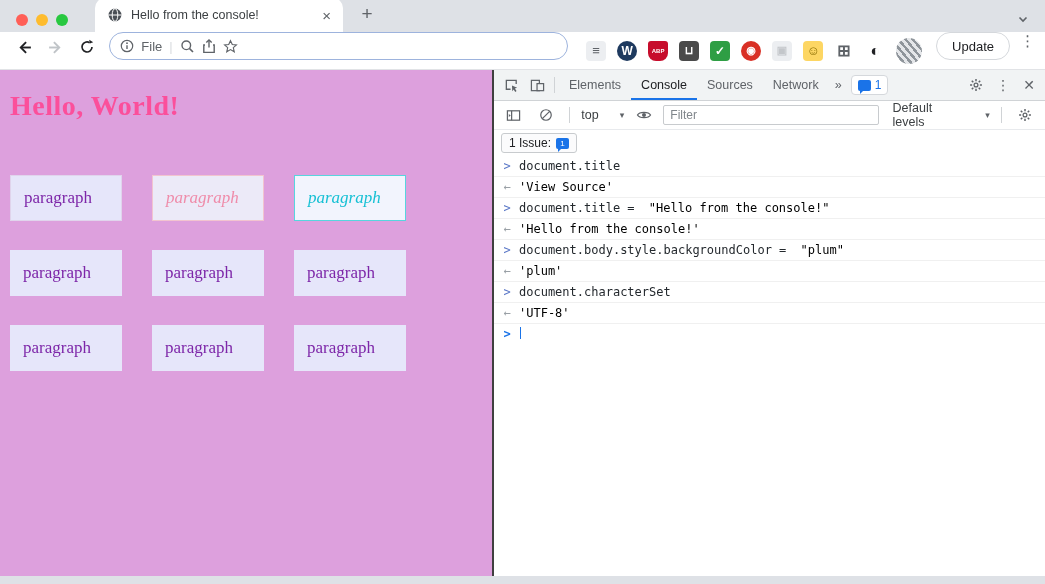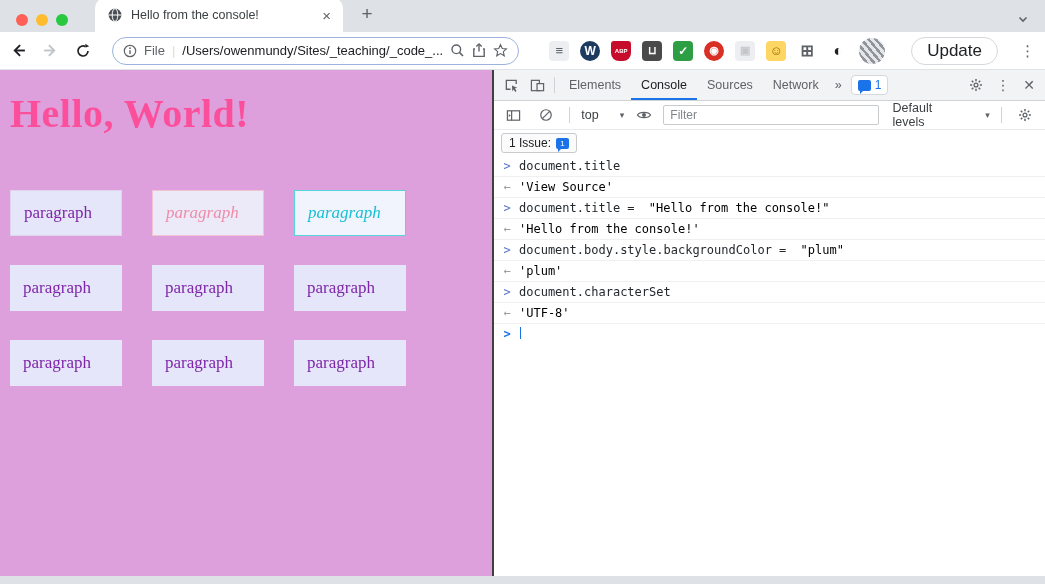--- a/index.html
+++ b/index.html
@@ -15,40 +15,40 @@
   .tab { margin-left:95px; width:248px; height:34px; background:#fff; border-radius:10px 10px 0 0;
          display:flex; align-items:center; gap:8px; padding:0 12px; font-size:12.5px; color:#3c4043; }
   .tab-title { flex:1; white-space:nowrap; overflow:hidden; }
   .tab-close { color:#5f6368; font-size:15px; line-height:1; cursor:default; }
   .favicon { width:16px; height:16px; flex:0 0 16px; }
   .newtab { width:28px; height:28px; margin:0 0 4px 10px; display:flex; align-items:center; justify-content:center;
             font-size:19px; color:#5f6368; border-radius:50%; }
   .strip-chevron { position:absolute; right:16px; top:13px; color:#5f6368; }
 
   
-  .navbar { height:38px; background:#fff; display:flex; align-items:center; padding:0 10px; gap:14px;
+  .navbar { height:38px; background:#fff; display:flex; padding:0 10px; gap:2px;
             border-bottom:1px solid #e1e3e6; }
   .nav-icon { width:30px; height:30px; display:flex; align-items:center; justify-content:center; border-radius:50%; }
   .omnibox { width:472px; height:28px; margin-left:6px; display:flex; align-items:center; gap:7px;
              border:1.5px solid #9db3dd; border-radius:15px; padding:0 10px; font-size:13px; color:#202124; background:#fff; }
   .omni-label { color:#5f6368; }
   .omni-sep { color:#dadce0; }
   .omni-url { flex:1; white-space:nowrap; overflow:hidden; color:#202124; }
   .omni-ic { display:flex; align-items:center; }
   .ext-row { display:flex; align-items:center; gap:11px; margin-left:16px; }
   .ext-icon { width:20px; height:20px; display:flex; align-items:center; justify-content:center; font-weight:bold; }
   .avatar-stripes { background:repeating-linear-gradient(50deg,#8f959b 0 2.5px,#e4e6e9 2.5px 5.5px) !important; width:26px; height:26px; }
   .update-btn { height:28px; margin-left:12px; padding:0 15px; border:1px solid #d5d8dc; border-radius:14px;
-                background:#fff; font-size:17px; color:#202124; font-weight:500; font-family:inherit; }
+                background:#fff; font-size:13px; color:#202124; font-weight:500; font-family:inherit; }
   .kebab { color:#5f6368; font-size:15px; margin-left:8px; }
 
   
   .content { display:flex; height:506px; }
   .page { width:492px; height:100%; overflow:hidden; }
-  .page h1 { font-family:"Liberation Serif", serif; font-weight:bold; font-size:40px; letter-spacing:0.5px;
+  .page h1 { font-family:"Liberation Serif", serif; font-weight:bold; font-size:28px; letter-spacing:0.5px;
              margin:20px 0 0 10px; }
   .grid { display:grid; grid-template-columns:repeat(3,112px); gap:29px 30px; margin:53px 0 0 10px; }
   .pbox { width:112px; height:46px; display:flex; align-items:center; padding-left:13px;
           font-family:"Liberation Serif", serif; font-size:17px; background:#e6e6fa; }
 
   
   .devtools { flex:1; background:#fff; border-left:2px solid #404040; display:flex; flex-direction:column; min-width:0; }
   .dt-tabbar { height:31px; flex:0 0 31px; display:flex; align-items:center; background:#f1f3f4;
                border-bottom:1px solid #d0d3d6; padding:0 4px; font-size:12.5px; color:#5f6368; }
   .dt-icbtn { width:26px; height:26px; display:flex; align-items:center; justify-content:center; border-radius:4px; }
@@ -147,21 +147,20 @@
     <div class="omnibox">
       <span class="omni-ic">
         <svg width="14" height="14" viewBox="0 0 14 14">
             <circle cx="7" cy="7" r="5.7" fill="none" stroke="#5f6368" stroke-width="1.2"></circle>
             <line x1="7" y1="6.3" x2="7" y2="10" stroke="#5f6368" stroke-width="1.4"></line>
             <circle cx="7" cy="4.2" r="0.9" fill="#5f6368"></circle>
           </svg>
       </span>
       <span class="omni-label">File</span>
       <span class="omni-sep">|</span>
-      <span class="omni-url">/Users/owenmundy/Sites/_teaching/_code_...</span>
       <span class="omni-ic">
         <svg width="15" height="15" viewBox="0 0 15 15">
             <circle cx="6.3" cy="6.3" r="4.3" fill="none" stroke="#5f6368" stroke-width="1.4"></circle>
             <line x1="9.6" y1="9.6" x2="13" y2="13" stroke="#5f6368" stroke-width="1.6"></line>
           </svg>
       </span>
       <span class="omni-ic">
         <svg width="14" height="15" viewBox="0 0 14 15">
             <path d="M7 1 L7 8.5" stroke="#5f6368" stroke-width="1.4" fill="none"></path>
             <path d="M4.3 3.6 L7 1 L9.7 3.6" fill="none" stroke="#5f6368" stroke-width="1.4"></path>

